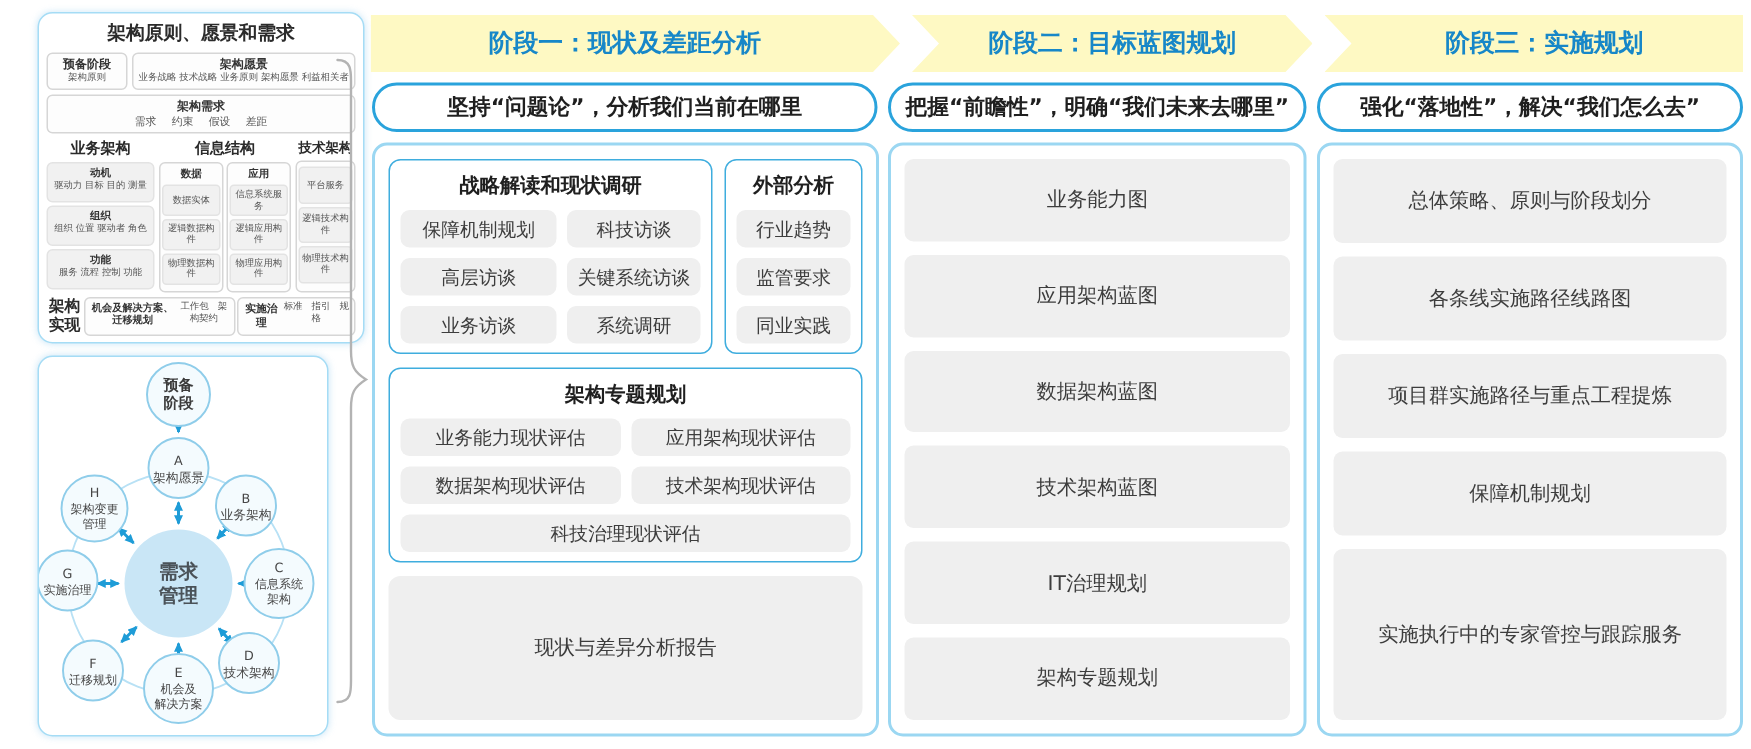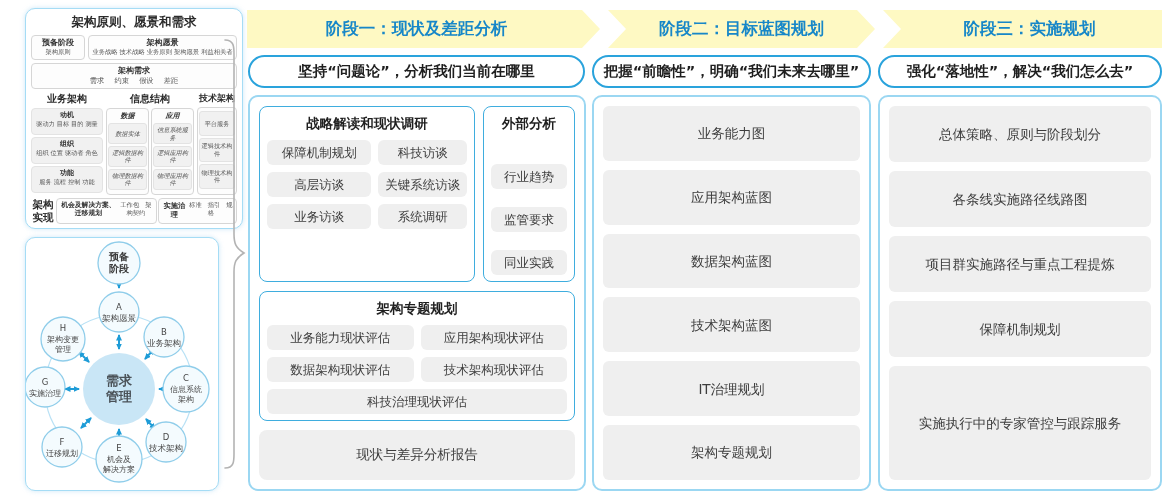--- a/index.html
+++ b/index.html
@@ -24,21 +24,21 @@
   .bxd{font-size:6.3px;white-space:nowrap;color:#555;}
   .lp-req{padding:2px 1px;margin-bottom:3px;line-height:1.35;}
   .lp-req .bxd{word-spacing:8px;font-size:7.2px;}
   .lp-cols{display:flex;gap:3px;flex:1;}
   .colh{font-weight:bold;font-size:10px;color:#2b2b2b;text-align:center;margin-bottom:2px;}
   .col-biz{width:72px;display:flex;flex-direction:column;}
   .col-biz .graybox{margin-bottom:2px;padding:2px 1px;line-height:1.25;flex:1;}
   .col-biz .bxt{font-size:7px;}
   .col-biz .bxd{font-size:6.2px;white-space:normal;}
   .col-info{flex:1;display:flex;flex-direction:column;}
-  .info-sub{display:flex;gap:2px;flex:1;font-style:italic;}
+  .info-sub{display:flex;gap:2px;flex:1;}
   .subcol{flex:1;border:1px solid #d6d6d6;border-radius:4px;background:#fdfdfd;padding:2px 1px;display:flex;flex-direction:column;}
   .subh{font-weight:bold;font-size:7px;text-align:center;color:#333;margin-bottom:2px;}
   .mini{background:#f1f1f1;border:1px solid #e3e3e3;border-radius:3px;font-size:6.2px;color:#555;
         text-align:center;padding:2px 0;margin-bottom:2px;flex:1;display:flex;align-items:center;justify-content:center;line-height:1.2;}
   .col-tech{width:40px;display:flex;flex-direction:column;}
   .techbox{flex:1;border:1px solid #d6d6d6;border-radius:4px;background:#fdfdfd;padding:3px 1px;display:flex;flex-direction:column;justify-content:space-around;}
   .lp-real{display:flex;gap:1px;margin-top:3px;height:38px;align-items:stretch;}
   .real-label{width:24px;font-weight:bold;font-size:10.5px;line-height:1.2;display:flex;align-items:center;text-align:center;color:#2b2b2b;}
   .realbox{padding:2px;line-height:1.25;display:flex;flex-direction:row;justify-content:center;}
   .realbox .bxt{font-size:6.8px;}
@@ -71,21 +71,21 @@
   #c2{left:592px;width:279px;}
   #c3{left:878px;width:284px;}
 
   .bluebox{border:1.5px solid #3fadde;border-radius:8px;background:#fff;padding:6px 7px;box-sizing:border-box;}
   .bb-title{font-weight:bold;font-size:13.5px;color:#1f1f1f;text-align:center;margin:2px 0 7px;}
   .grid2{display:grid;grid-template-columns:1.18fr 1fr;gap:7px;}
   .item{background:#efefef;border-radius:6px;padding:5px 2px;font-size:12.5px;text-align:center;color:#3d3d3d;
         display:flex;align-items:center;justify-content:center;line-height:1.2;}
   .row-top{display:flex;gap:8px;}
   .ext{width:92px;display:flex;flex-direction:column;}
-  .ext-items{display:flex;flex-direction:column;gap:18px;flex:1;margin-top:24px;}
+  .ext-items{display:flex;flex-direction:column;gap:7px;flex:1;}
   .ext-items .item{flex:1;}
   .span2{grid-column:1/3;}
   .report{background:#efefef;border-radius:8px;flex:1;display:flex;align-items:center;justify-content:center;
           font-size:13.5px;color:#3d3d3d;}
   .stack{display:flex;flex-direction:column;gap:9px;flex:1;}
   .stack .item{flex:1;font-size:13.5px;}
   .stack .tall{flex:2.25;}
 </style>
 </head>
 <body>

